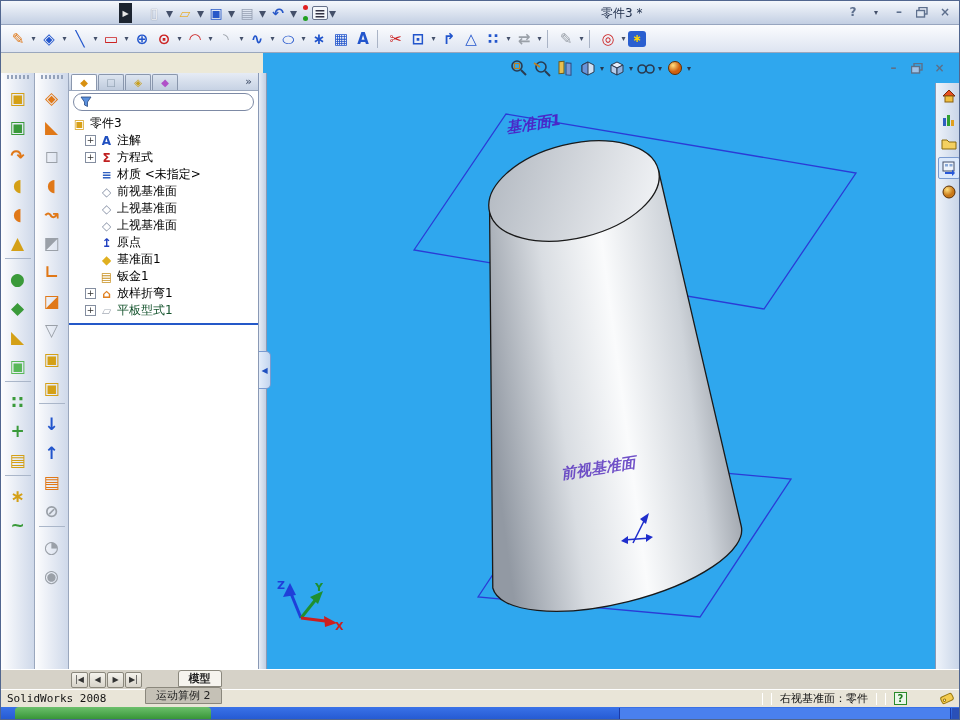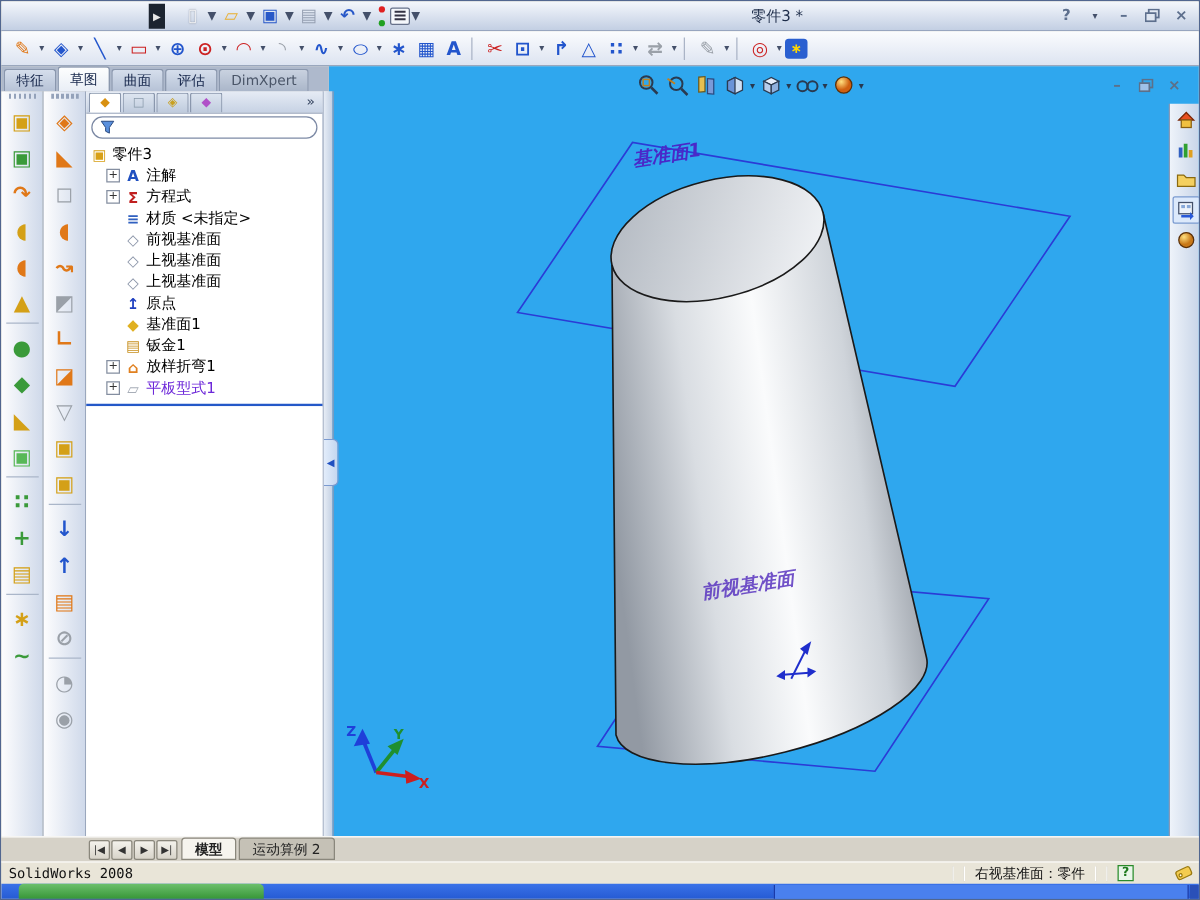--- a/index.html
+++ b/index.html
@@ -77,21 +77,21 @@
   #filter-input{border:none;outline:none;flex:1;font-size:11px;background:transparent;}
   #tree{border-bottom:2px solid #2458c8;padding-top:2px;padding-bottom:4px;}
   .trow{display:flex;align-items:center;height:17px;padding-left:16px;font-size:12px;color:#000;white-space:nowrap;}
   .trow.lvl0{padding-left:3px;}
   .expander{width:11px;height:11px;border:1px solid #848ea0;background:#fff;font-size:9px;line-height:9px;text-align:center;color:#333;margin-right:3px;flex:none;}
   .expander:empty{visibility:hidden;}
   .ticon{width:15px;text-align:center;font-size:12px;font-weight:bold;margin-right:3px;flex:none;}
   .ic-part .ticon{color:#d8a018;} .ic-ann .ticon{color:#2050c0;} .ic-eq .ticon{color:#c02020;}
   .ic-mat .ticon{color:#3060c0;} .ic-plane .ticon{color:#8a94a8;} .ic-origin .ticon{color:#2040c0;}
   .ic-plane1 .ticon{color:#e0b020;} .ic-sheet .ticon{color:#c89020;} .ic-loft .ticon{color:#e08020;}
-  .ic-flat .ticon{color:#a8aeb8;} .trow.gray .tlabel{color:#6d28d9;}
+  .ic-flat .ticon{color:#a8aeb8;} .trow.gray .tlabel{color:#14532d;}
 
   
   #splitter{left:258px;top:72px;width:8px;height:596px;background:linear-gradient(90deg,#e7edf6,#c2cfe2);border-right:1px solid #8a99b5;z-index:3;}
   #collapse-tab{left:258px;top:350px;width:12px;height:38px;background:linear-gradient(90deg,#e3edfb,#c4d6ef);border:1px solid #7a9ad0;border-left:none;border-radius:0 5px 5px 0;display:flex;align-items:center;justify-content:center;color:#2050c0;font-size:8px;z-index:4;}
 
   
   #bottomstrip{left:0;top:668px;width:960px;height:20px;background:#d6d2c8;border-top:1px solid #fff;display:flex;align-items:center;padding-left:70px;z-index:4;}
   .vcr{width:17px;height:16px;background:linear-gradient(#f4f2ec,#d8d4ca);border:1px solid #8a877c;border-radius:2px;font-size:8px;display:flex;align-items:center;justify-content:center;color:#333;margin-right:1px;}
   .mtab{height:18px;padding:0 10px;border:1px solid #8a877c;border-radius:3px 3px 0 0;background:#c5c1b6;font-size:11px;display:flex;align-items:center;margin-left:2px;color:#222;white-space:nowrap;}
   .mtab.active{background:#f6f4ee;font-weight:bold;}
@@ -183,28 +183,20 @@
       <span class="tile dd">▾</span>
       <span class="tile sep"></span>
       <span class="tile ic-gray">✎</span>
       <span class="tile dd">▾</span>
       <span class="tile sep"></span>
       <span class="tile ic-red">◎</span>
       <span class="tile dd">▾</span>
       <span class="tile ic-rapid">∗</span>
     </div>
 
-  <div id="tabrow" class="abs">
-
-  <span class="ctab">特征</span>
-      <span class="ctab active">草图</span>
-      <span class="ctab">曲面</span>
-      <span class="ctab">评估</span>
-      <span class="ctab dim">DimXpert</span>
-    </div>
 
   <div id="viewport" class="abs">
     <svg class="abs" width="698" height="616" viewBox="0 0 698 616" style="left:0;top:0;">
       <defs>
         <linearGradient id="bodyGrad" gradientUnits="userSpaceOnUse" x1="222" y1="330" x2="478" y2="296">
           <stop offset="0" stop-color="#9299a3"></stop>
             <stop offset="0.28" stop-color="#d9dde2"></stop>
           <stop offset="0.52" stop-color="#fafbfc"></stop>
             <stop offset="0.78" stop-color="#cfd4da"></stop>
           <stop offset="1" stop-color="#878d96"></stop>
@@ -498,21 +490,21 @@
   <div id="collapse-tab" class="abs">◀</div>
 
   <div id="bottomstrip" class="abs">
     <div style="display:flex;align-items:center;">
 
     <span class="vcr">|◀</span>
         <span class="vcr">◀</span>
         <span class="vcr">▶</span>
         <span class="vcr">▶|</span>
       </div>
-    <div style="display:flex;align-items:flex-start;height:100%;">
+    <div style="display:flex;align-items:flex-end;height:100%;flex-direction:column;">
 
     <span class="mtab active">模型</span>
         <span class="mtab">运动算例 2</span>
       </div>
   </div>
 
   <div id="statusbar" class="abs">
     <span id="status-app">SolidWorks 2008</span>
     <div id="status-right">
       <span class="ssep"></span>

